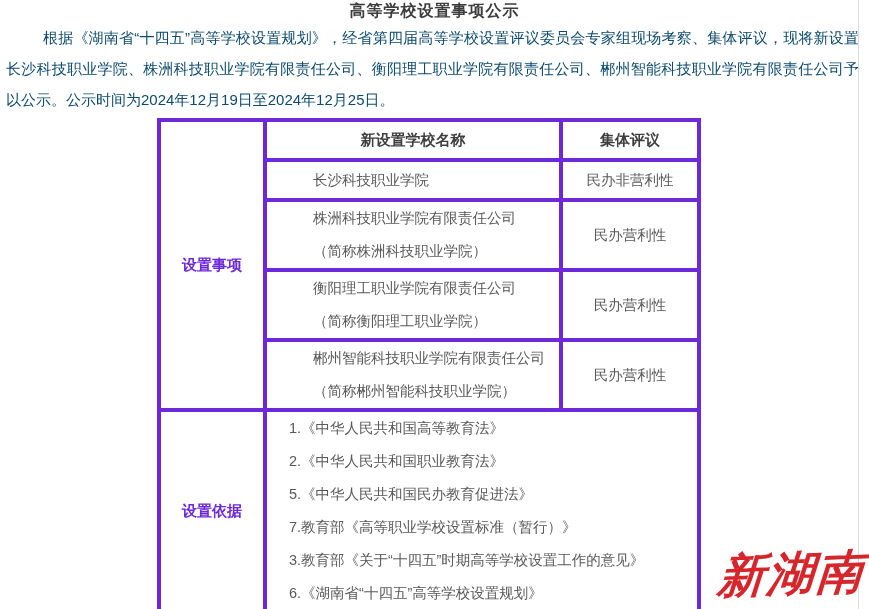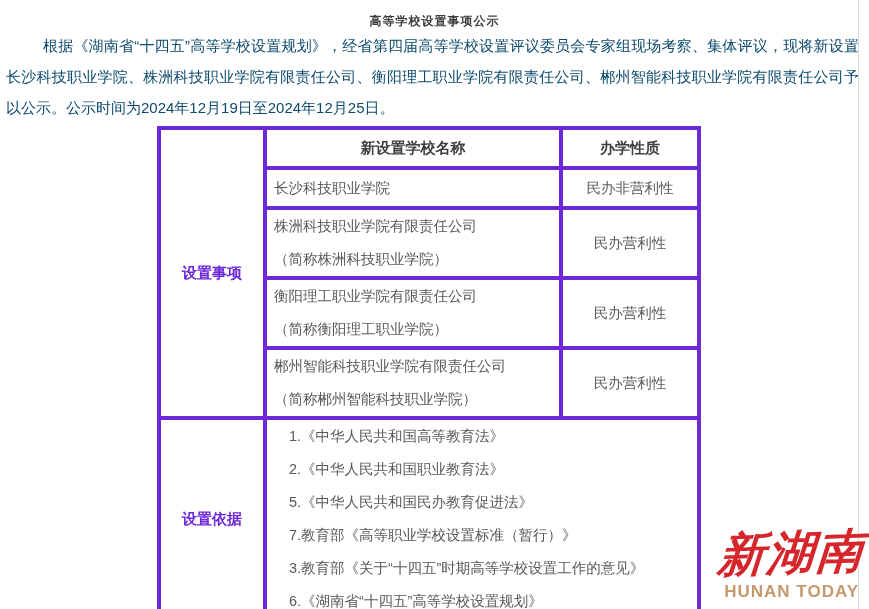--- a/index.html
+++ b/index.html
@@ -14,23 +14,23 @@
     position: relative;
     width: 869px; height: 609px;
   }
   .page-edge-line {
     position: absolute;
     top: 0; bottom: 0; right: 10px;
     width: 1px;
     background: #dcdcdc;
   }
   .doc-title {
-    padding-top: 13px;
+    padding-top: 1px;
     text-align: center;
-    font-size: 12px;
+    font-size: 16px;
     font-weight: bold;
     color: #3d3d3d;
     letter-spacing: 1px;
   }
   .intro {
     margin: 0 10px 0 6px;
     font-size: 15px;
     line-height: 31px;
     color: #0c4a6e;
     text-indent: 37px;
@@ -58,21 +58,21 @@
     height: 39px;
     text-align: center;
     font-weight: bold;
     color: #3f3f3f;
     font-size: 15px;
   }
   tr.row-single { height: 40px; }
   tr.row-double { height: 67px; }
   tr.row-double-last { height: 66px; }
   .school-cell { padding-left: 7px; }
-  .school-cell .line { line-height: 33px; }
+  .school-cell .line { line-height: 33px; margin-left: 39px; }
   .nature-cell { text-align: center; font-family: Liberation Mono, monospace; }
   tr.basis-row { height: 199px; }
   .basis-cell { padding-left: 22px; }
   .basis-cell .item { line-height: 33px; }
   .logo {
     position: absolute;
     right: 4px;
     bottom: 9px;
     text-align: right;
     line-height: 1;
@@ -107,21 +107,21 @@
   <table class="announcement">
     <colgroup>
       <col style="width:106px">
       <col style="width:296px">
       <col style="width:138px">
     </colgroup>
     <tbody>
         <tr class="row-single">
       <td class="label-cell" rowspan="5">设置事项</td>
       <th class="head-cell">新设置学校名称</th>
-      <th class="head-cell">办学性质</th>
+      <th class="head-cell">集体评议</th>
     </tr>
     <tr class="row-single">
       <td class="school-cell">
         <div class="line">长沙科技职业学院</div>
       </td>
       <td class="nature-cell">民办非营利性</td>
     </tr>
     <tr class="row-double">
       <td class="school-cell">
         <div class="line">株洲科技职业学院有限责任公司</div>
@@ -152,16 +152,15 @@
         <div class="item">7.教育部《高等职业学校设置标准（暂行）》</div>
         <div class="item">3.教育部《关于“十四五”时期高等学校设置工作的意见》</div>
         <div class="item">6.《湖南省“十四五”高等学校设置规划》</div>
       </td>
     </tr>
   </tbody>
     </table>
 
   <div class="logo">
     <div class="logo-cn" style="color: rgb(214, 37, 43);">新湖南</div>
-    <div class="logo-en" style="color: rgb(196, 154, 108);">HUNAN TODAY</div>
   </div>
 
 </div>
 
 </body></html>

